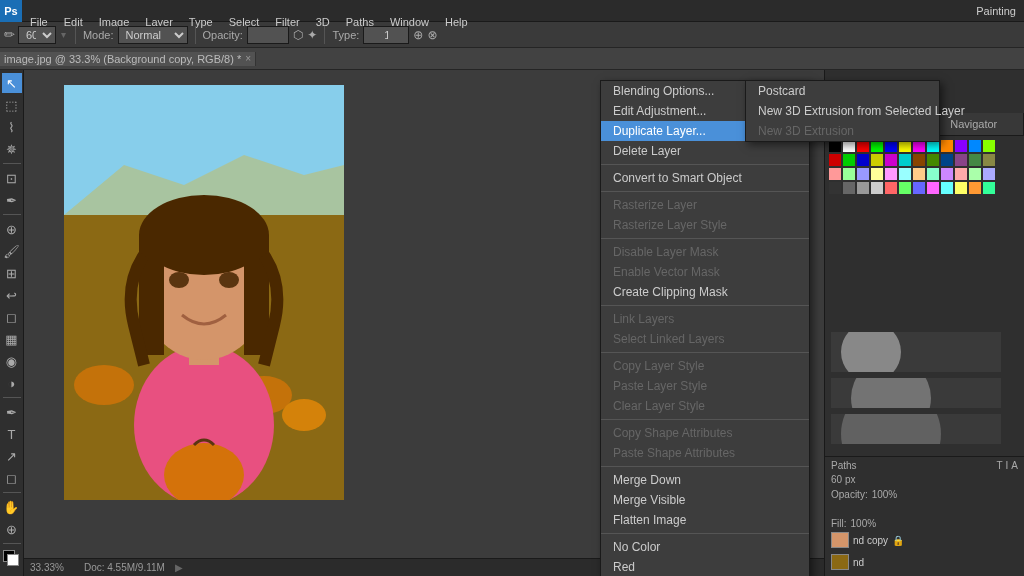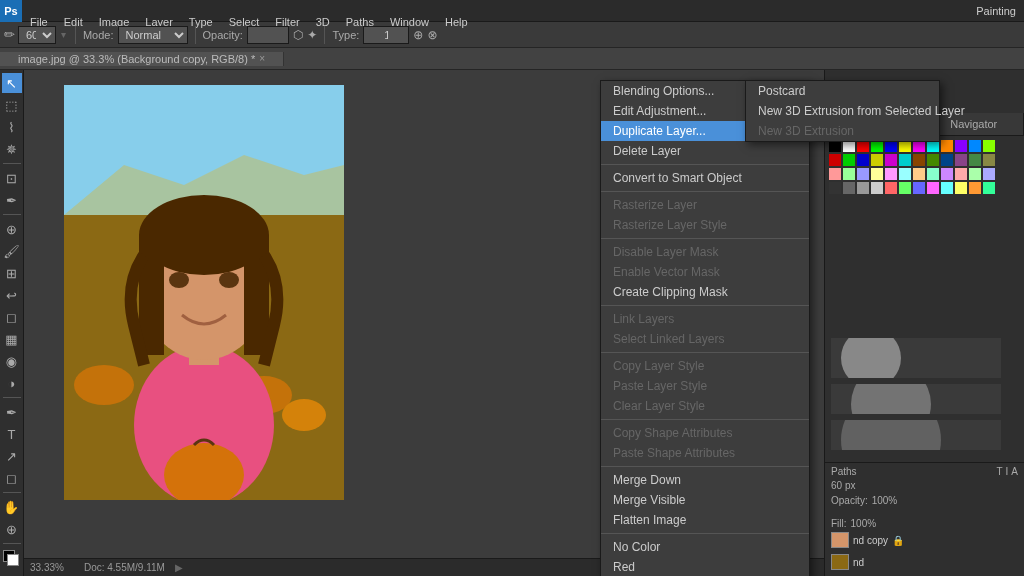--- a/index.html
+++ b/index.html
@@ -23,21 +23,21 @@
     #toolbar .toolbar-value { background: #525252; border: 1px solid #1a1a1a; color: #ccc; font-size: 11px; padding: 1px 20px; height: 18px; width: 40px; }
     #toolbar .separator { width: 1px; height: 18px; background: #555; margin: 0 3px; }
     #toolbar .toolbar-text { color: #aaa; font-size: 11px; }
     #workspace-label { margin-left: auto; color: #ccc; font-size: 11px; padding-right: 8px; }
 
     
     #tabbar {
       width: 100%; height: 22px; background: #424242; border-bottom: 1px solid #252525;
       display: flex; align-items: center;
     }
-    #tabbar .tab { height: 14px; padding: 0 18px; background: #525252; border-right: 1px solid #333; font-size: 11px; color: #bbb; line-height: 22px; display: flex; align-items: center; gap: 4px; }
+    #tabbar .tab { height: 14px; padding: 0 4px; background: #525252; border-right: 1px solid #333; font-size: 11px; color: #bbb; line-height: 22px; display: flex; align-items: center; gap: 4px; }
     #tabbar .tab .close { color: #999; font-size: 10px; cursor: pointer; }
 
     
     #main { display: flex; width: 100%; height: calc(576px - 22px - 26px - 22px); }
 
     
     #tools-panel {
       width: 24px; background: #2f2f2f; border-right: 1px solid #1a1a1a;
       display: flex; flex-direction: column; align-items: center; padding: 3px 0;
       gap: 2px;
@@ -352,21 +352,21 @@
       </div>
       <div style="margin-bottom:4px;">
         <div style="display:flex;align-items:center;gap:4px;margin-bottom:2px;">
           <span style="color:#aaa;font-size:10px;">60 px</span>
         </div>
       </div>
       <div id="opacity-row">
         <span>Opacity:</span>
         <span>100%</span>
       </div>
-      <div style="display:flex;align-items:center;gap:4px;font-size:10px;color:#aaa;margin-top:12px;">
+      <div style="display:flex;align-items:center;gap:4px;font-size:10px;color:#aaa;margin-top:18px;">
         <span>Fill:</span>
         <span>100%</span>
       </div>
       <div class="layer-item">
         <div class="layer-thumb" style="background:#d4956a;"></div>
         <span>nd copy</span>
         <span class="layer-lock">🔒</span>
       </div>
       <div class="layer-item">
         <div class="layer-thumb" style="background:#8b6914;"></div>

